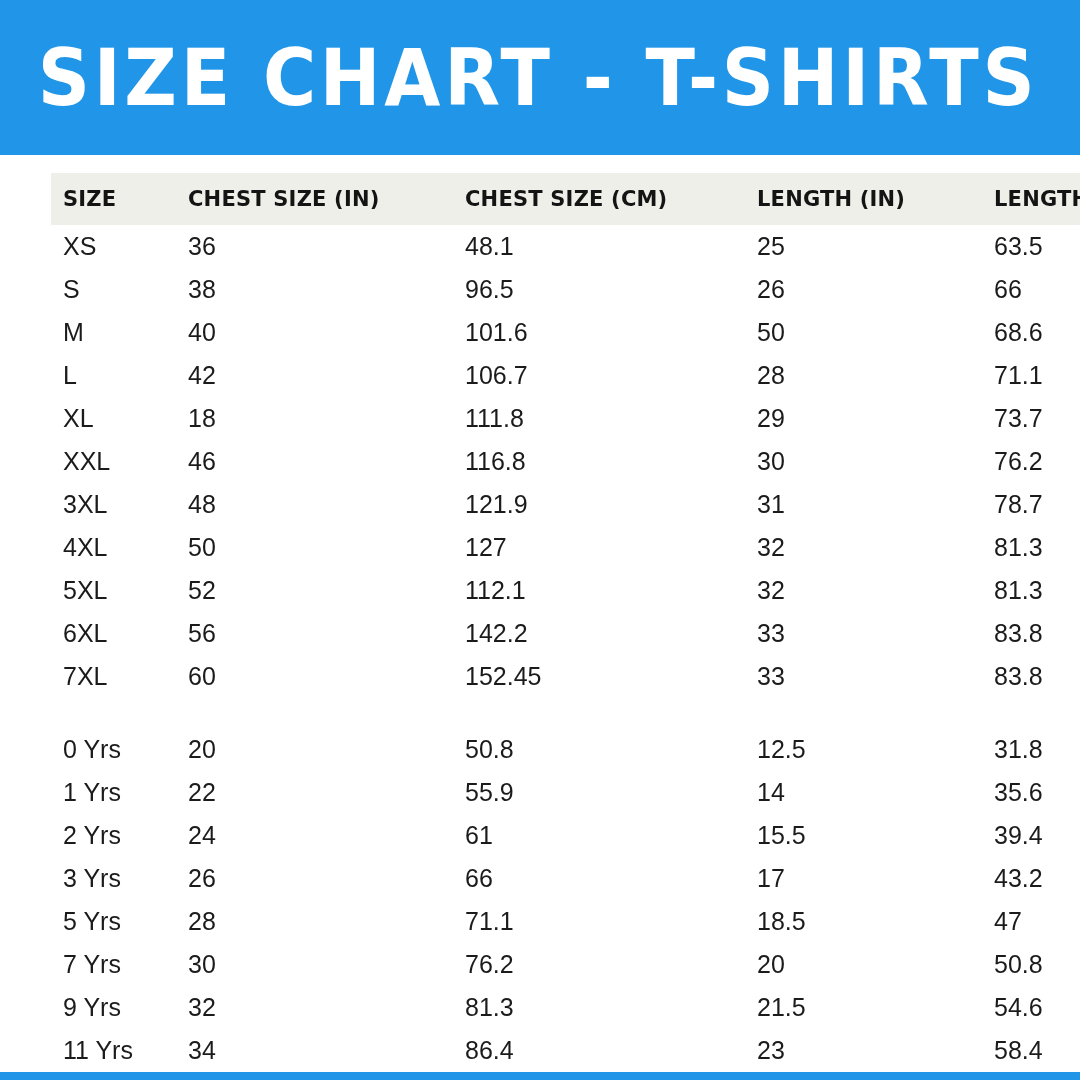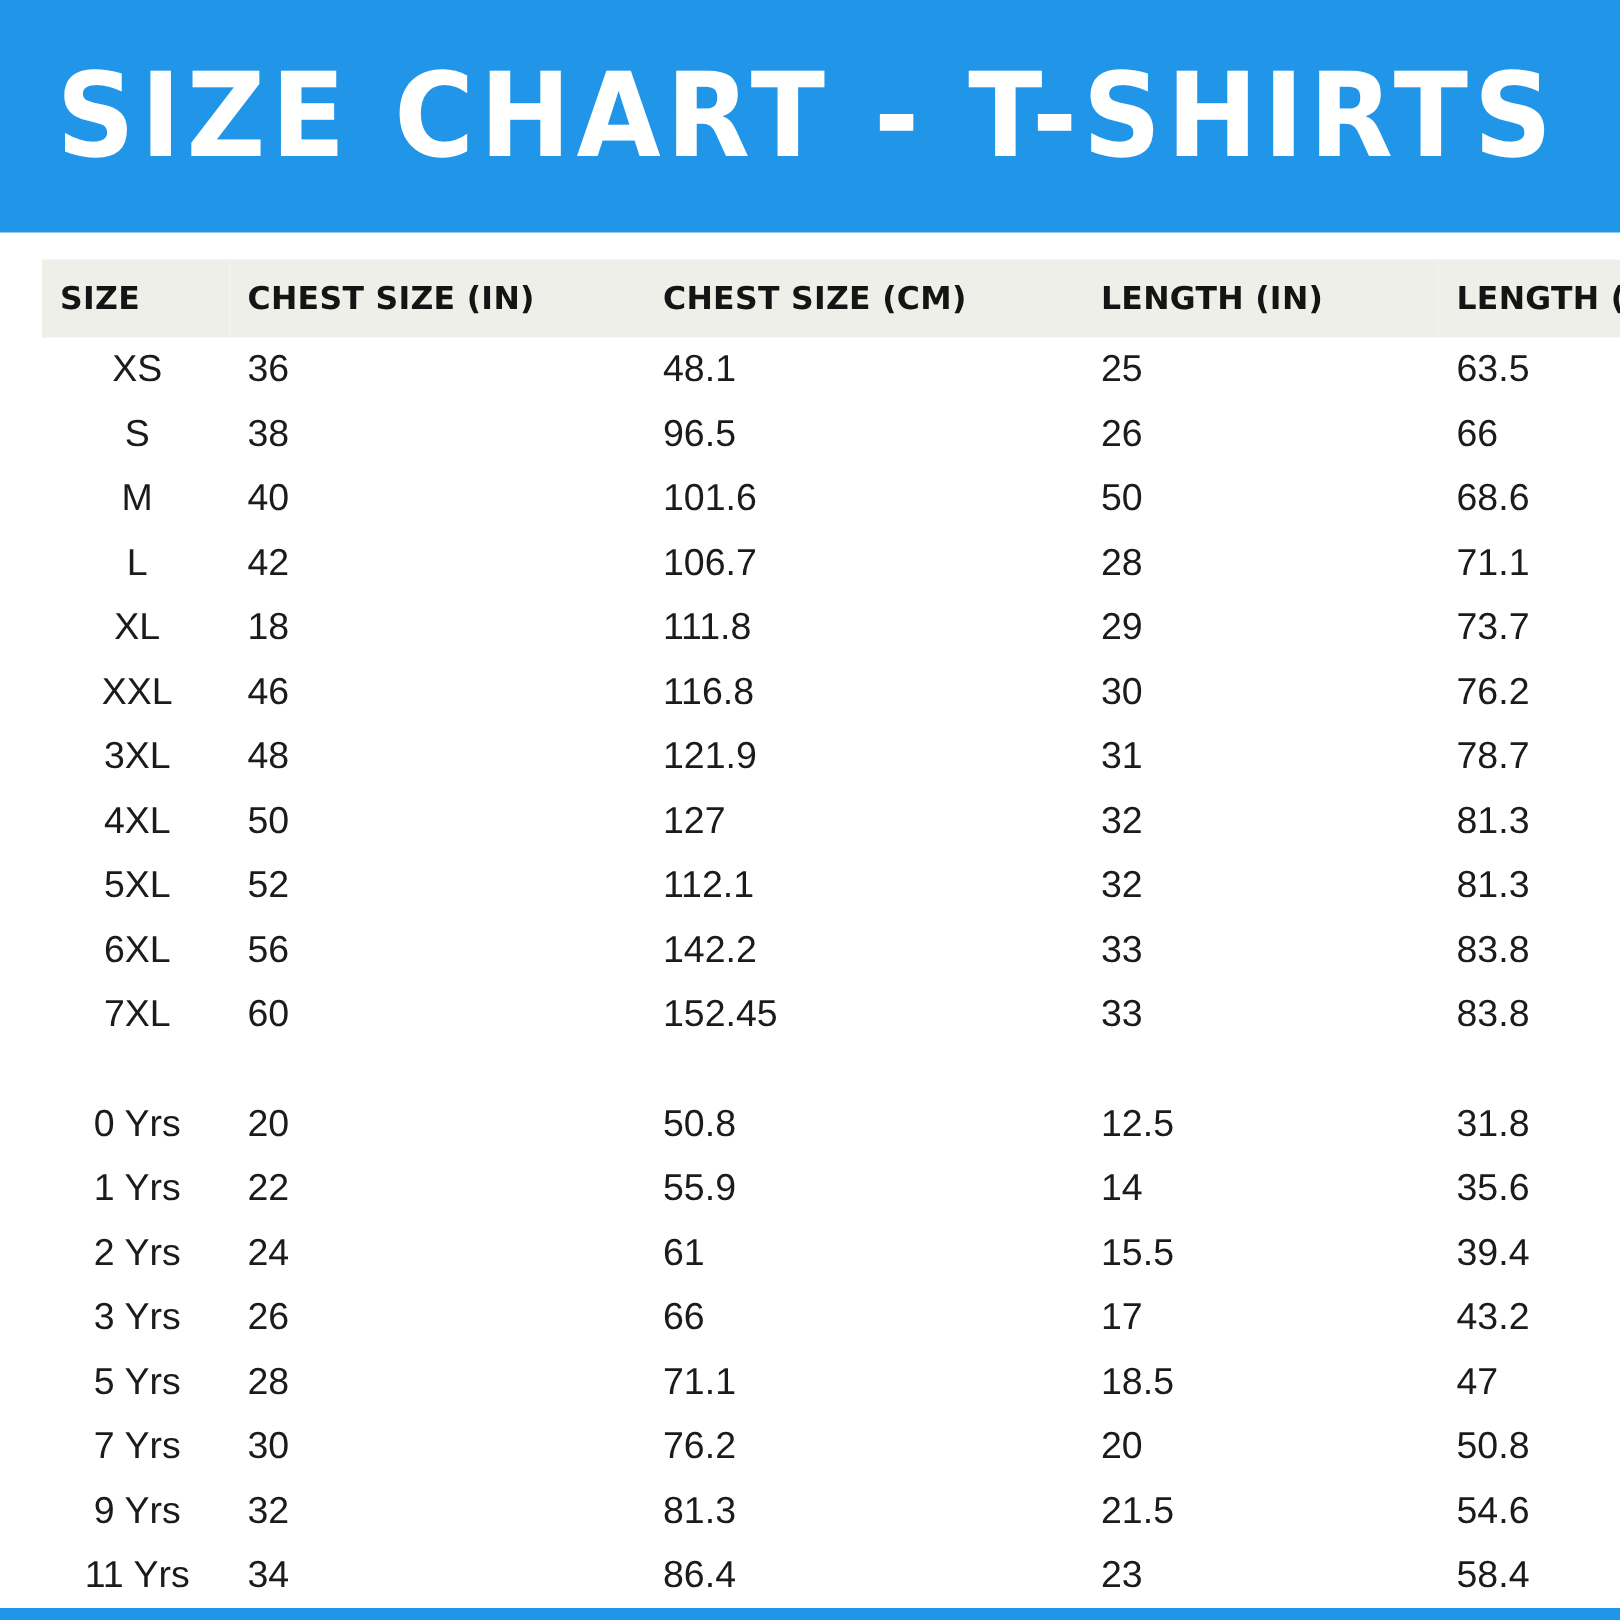--- a/index.html
+++ b/index.html
@@ -40,20 +40,21 @@
     text-align: center;
     line-height: 1;
     transform: scaleX(0.93);
     white-space: nowrap;
   }
   
   .table-wrap {
     flex: 1 1 auto;
     padding: 18px 28px 0 28px;
     box-sizing: border-box;
+    margin-left: 23px;
   }
   table.chart {
     width: 100%;
     border-collapse: collapse;
     table-layout: fixed;
   }
   table.chart th {
     background: #efefe9;
     color: #141414;
     font-family: "DejaVu Sans", sans-serif;
@@ -70,21 +71,21 @@
   table.chart th.c3 { width: 215px; text-decoration: underline; }
   table.chart th.c4 { width: 205px; }
   .th-inner { display: inline-block; }
   table.chart td {
     color: #1b1b1b;
     font-size: 25px;
     padding: 7px 10px 7px 12px;
     font-family: "Liberation Sans", sans-serif;
     white-space: nowrap;
   }
-  td.first-col { padding-left: 18px; text-align: center; }
+  td.first-col { padding-left: 18px; }
   td.val-col { padding-left: 80px; }
   td.val-col-wide { padding-left: 82px; }
   tr.spacer td {
     height: 30px;
     padding: 0;
   }
   
   .footer-strip {
     height: 20px;
     background: #2196e8;

